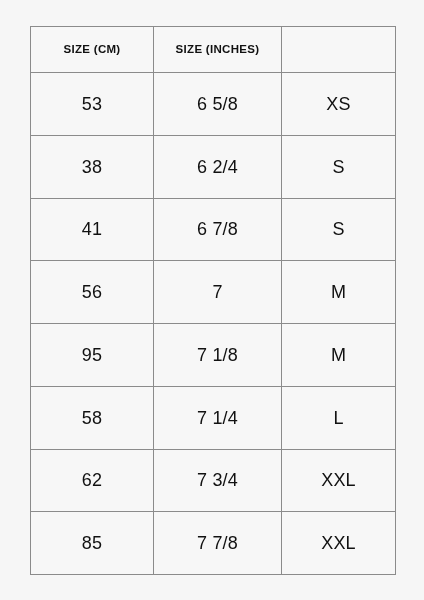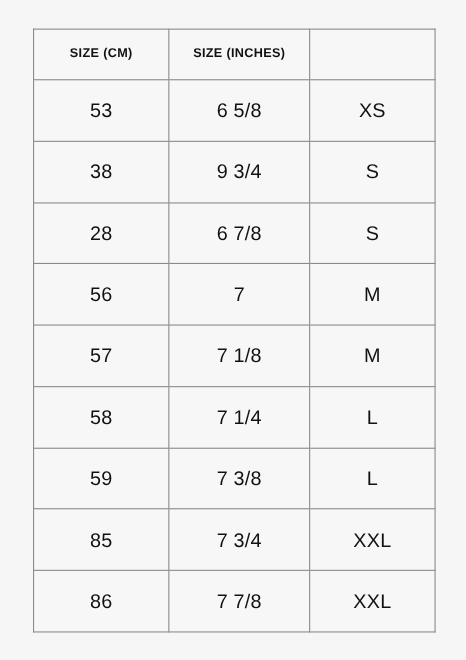--- a/index.html
+++ b/index.html
@@ -98,29 +98,29 @@
           </td>
         <td>
             <span class="cell-inner">XS</span>
           </td>
       </tr>
       <tr>
         <td>
             <span class="cell-inner">38</span>
           </td>
         <td>
-            <span class="cell-inner">9 3/4</span>
+            <span class="cell-inner">6 2/4</span>
           </td>
         <td>
             <span class="cell-inner">S</span>
           </td>
       </tr>
       <tr>
         <td>
-            <span class="cell-inner">28</span>
+            <span class="cell-inner">41</span>
           </td>
         <td>
             <span class="cell-inner">6 7/8</span>
           </td>
         <td>
             <span class="cell-inner">S</span>
           </td>
       </tr>
       <tr>
         <td>
@@ -128,21 +128,21 @@
           </td>
         <td>
             <span class="cell-inner">7</span>
           </td>
         <td>
             <span class="cell-inner">M</span>
           </td>
       </tr>
       <tr>
         <td>
-            <span class="cell-inner">57</span>
+            <span class="cell-inner">95</span>
           </td>
         <td>
             <span class="cell-inner">7 1/8</span>
           </td>
         <td>
             <span class="cell-inner">M</span>
           </td>
       </tr>
       <tr>
         <td>
@@ -150,43 +150,32 @@
           </td>
         <td>
             <span class="cell-inner">7 1/4</span>
           </td>
         <td>
             <span class="cell-inner">L</span>
           </td>
       </tr>
       <tr>
         <td>
-            <span class="cell-inner">59</span>
-          </td>
-        <td>
-            <span class="cell-inner">7 3/8</span>
-          </td>
-        <td>
-            <span class="cell-inner">L</span>
-          </td>
-      </tr>
-      <tr>
-        <td>
-            <span class="cell-inner">85</span>
+            <span class="cell-inner">62</span>
           </td>
         <td>
             <span class="cell-inner">7 3/4</span>
           </td>
         <td>
             <span class="cell-inner">XXL</span>
           </td>
       </tr>
       <tr>
         <td>
-            <span class="cell-inner">86</span>
+            <span class="cell-inner">85</span>
           </td>
         <td>
             <span class="cell-inner">7 7/8</span>
           </td>
         <td>
             <span class="cell-inner">XXL</span>
           </td>
       </tr>
     </tbody>
   </table>

